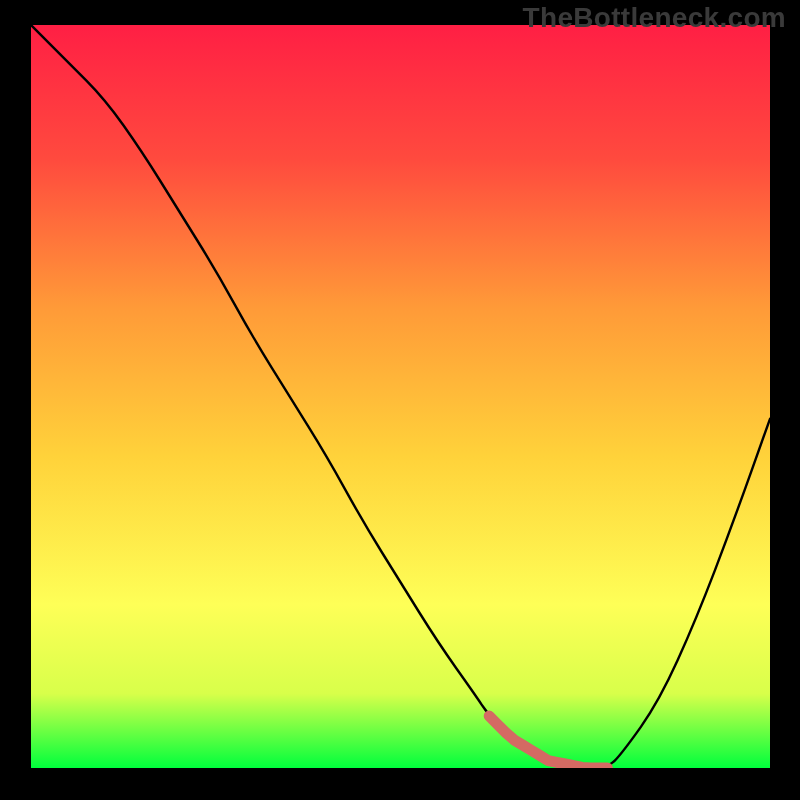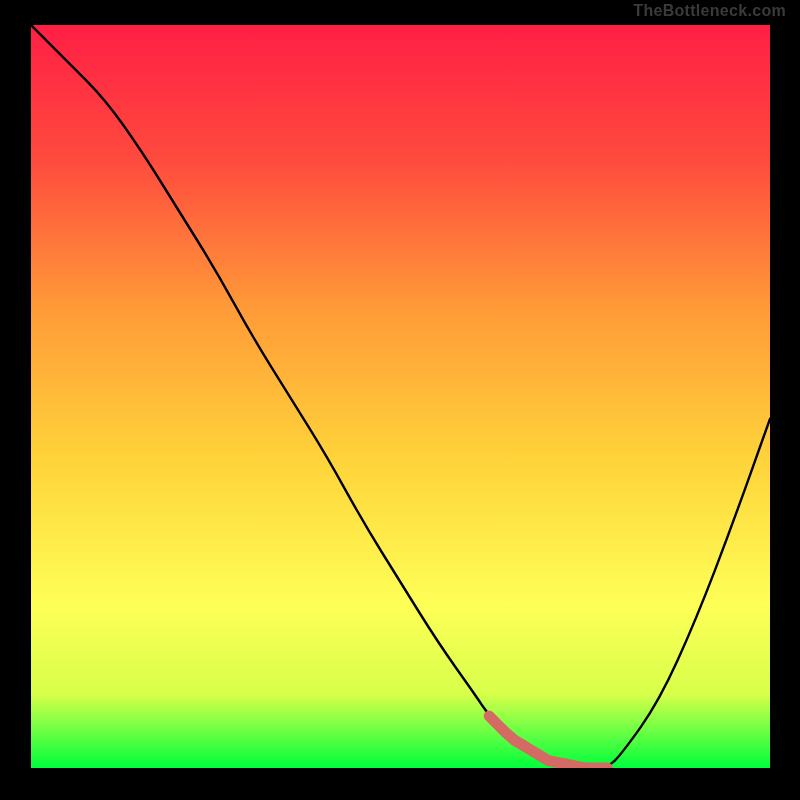--- a/index.html
+++ b/index.html
@@ -15,21 +15,21 @@
     position: relative;
     width: 800px;
     height: 800px;
     background: #000;
   }
   .watermark {
     position: absolute;
     top: 2px;
     right: 14px;
     color: #3a3a3a;
-    font-size: 16px;
+    font-size: 28px;
     font-weight: 600;
     letter-spacing: 0.3px;
     z-index: 10;
   }
   .plot {
     position: absolute;
     left: 31px;
     top: 25px;
     width: 739px;
     height: 743px;

